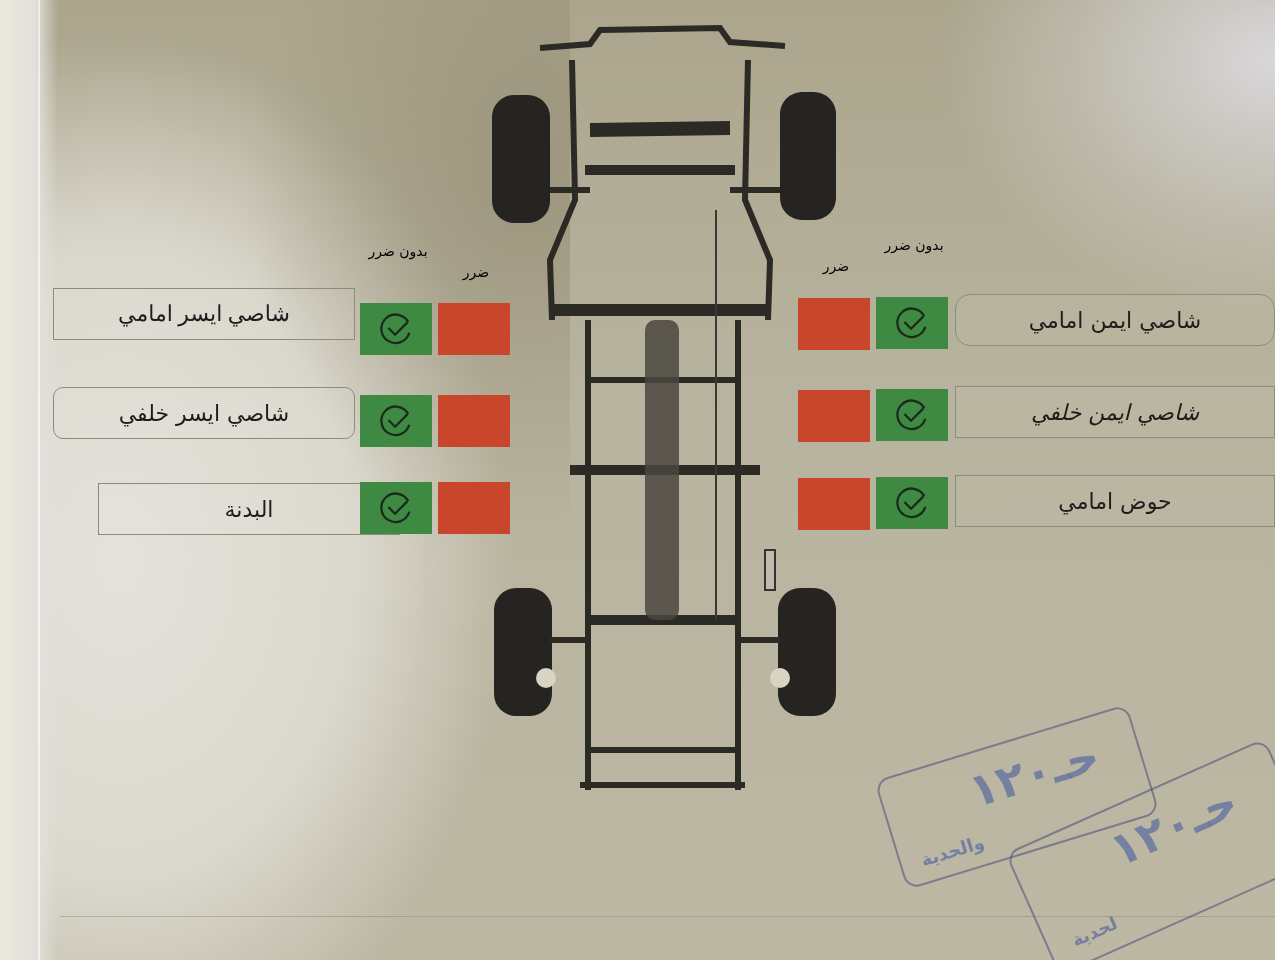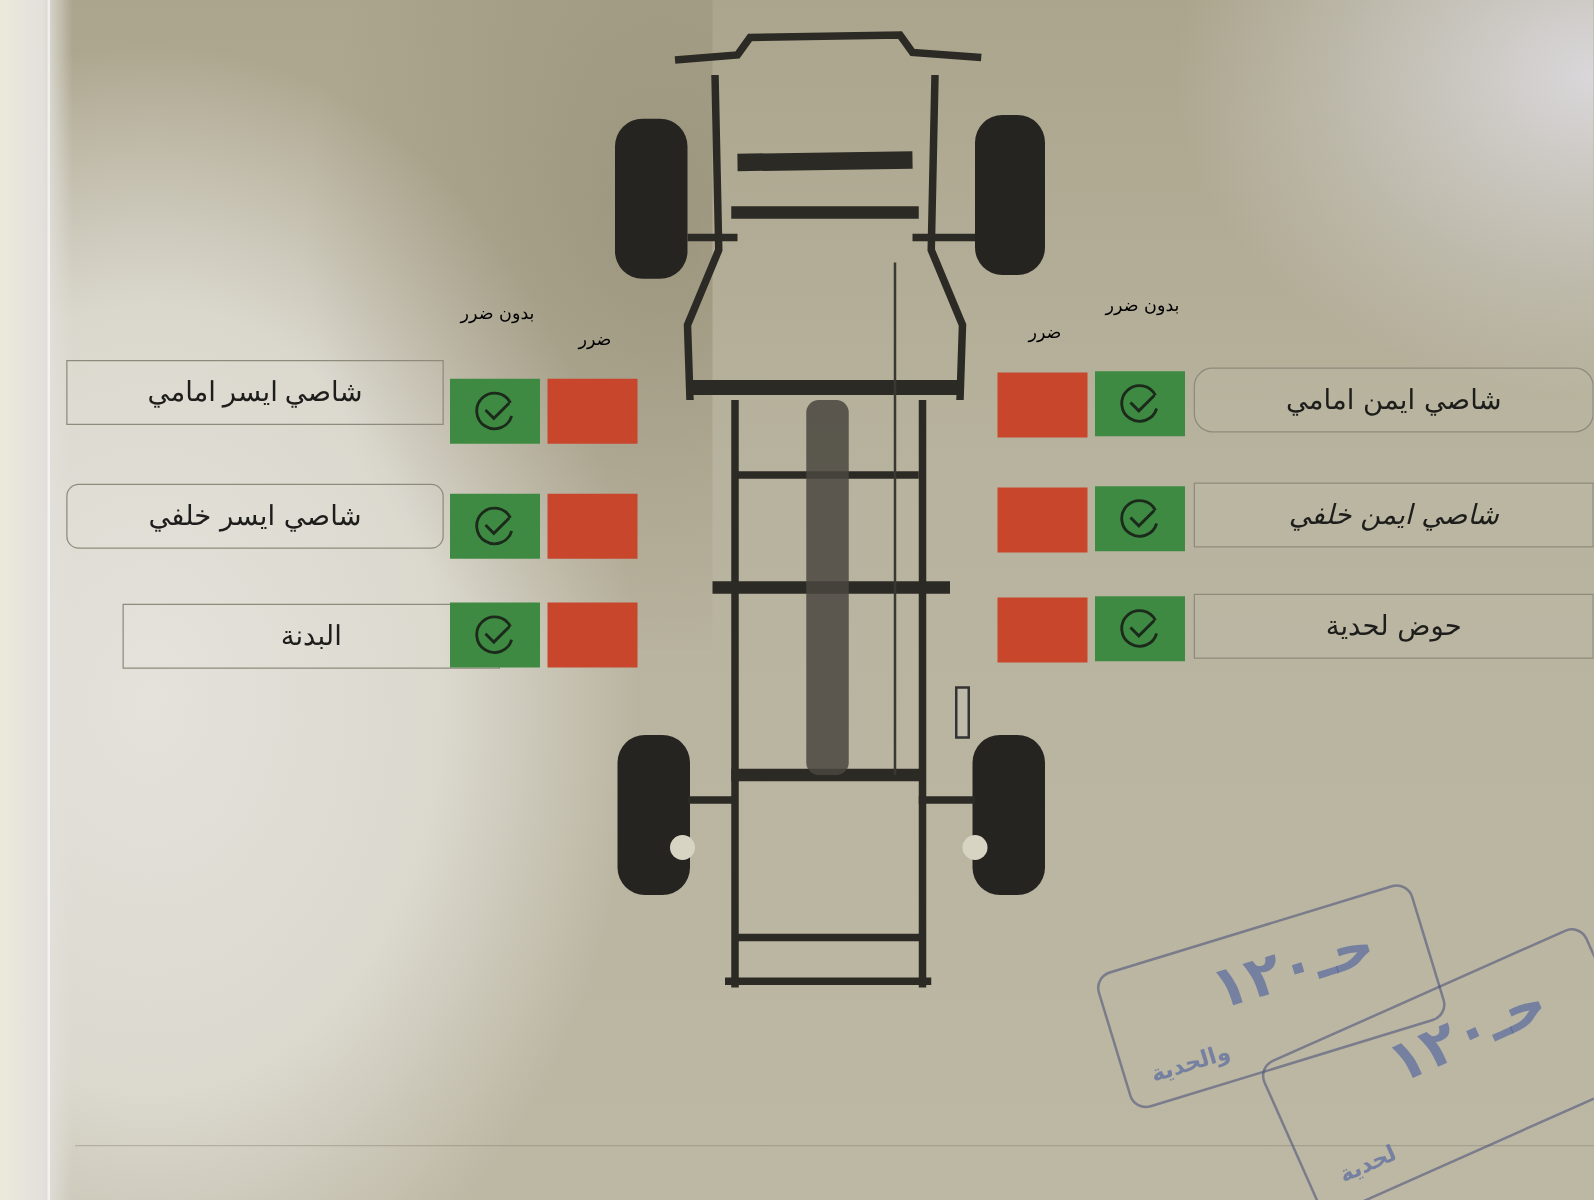--- a/index.html
+++ b/index.html
@@ -178,21 +178,21 @@
 </div>
 
 <div>
   <div class="sq bad" style="left:798px; top:478px;"></div>
   <div class="sq ok" style="left:876px; top:477px;">
     <svg viewBox="0 0 40 40">
         <path d="M33 13 A15 15 0 1 0 34 24" fill="none" stroke="#1b2a1b" stroke-width="2.4"></path>
         <path d="M12 19 L19 26 L32 13" fill="none" stroke="#1b2a1b" stroke-width="2.4"></path>
       </svg>
   </div>
-  <div class="label-box" style="left:955px; top:475px; width:318px;">حوض لحدية</div>
+  <div class="label-box" style="left:955px; top:475px; width:318px;">حوض امامي</div>
 </div>
 
 <div class="stamp" style="left:885px; top:740px; width:260px; height:110px; transform:rotate(-17deg);">
   <span class="big" style="right:40px; top:10px;">حـ١٢٠</span>
   <span class="small" style="left:20px; bottom:12px;">والحدية</span>
 </div>
 <div class="stamp" style="left:1020px; top:790px; width:280px; height:130px; transform:rotate(-24deg);">
   <span class="big" style="right:50px; top:14px;">حـ١٢٠</span>
   <span class="small" style="left:24px; bottom:14px;">لحدية</span>
 </div>

